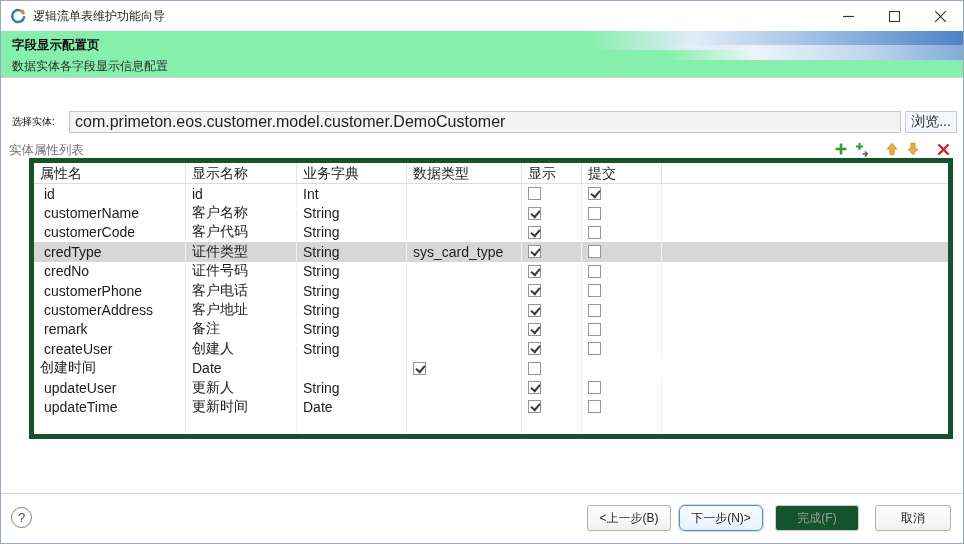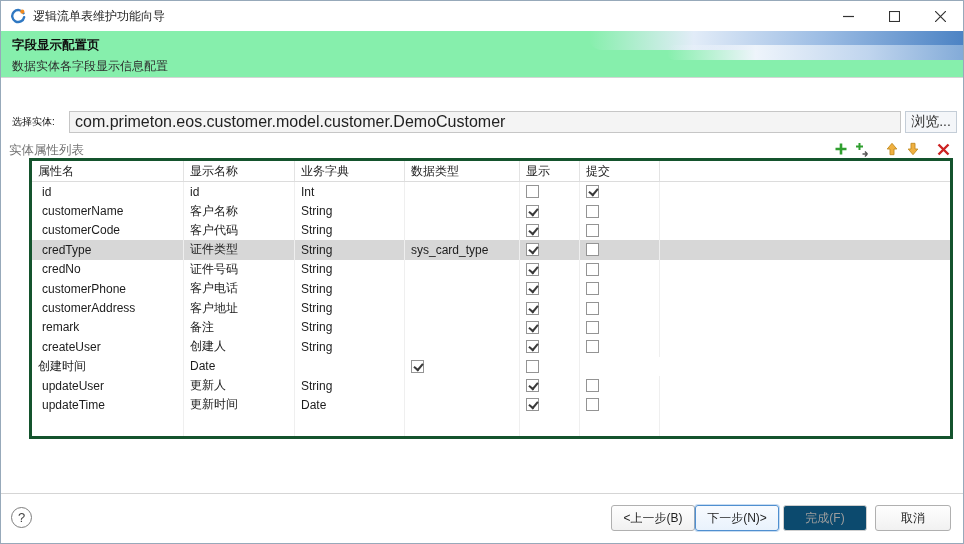--- a/index.html
+++ b/index.html
@@ -30,22 +30,22 @@
   .browse-btn { position: absolute; right: 6px; top: 110px; width: 52px; height: 22px; font-size: 14px; color: #333;
                 background: #f4f6f9; border: 1px solid #c4cdd7; display: flex; align-items: center; justify-content: center; }
 
   
   .list-label { position: absolute; left: 8px; top: 141px; font-size: 12.5px; color: #737373; }
   .list-toolbar { position: absolute; right: 11px; top: 139px; display: flex; align-items: center; gap: 3px; }
   .tool { width: 18px; height: 18px; display: flex; align-items: center; justify-content: center; cursor: default; }
   .tool.gap { margin-left: 9px; }
 
   
-  .ptable { position: absolute; left: 28px; top: 157px; width: 924px; height: 281px; border: 3px solid #14532d;
-            background: #fff; font-size: 12px; color: #1c1c1c; display: flex; flex-direction: column; }
+  .ptable { position: absolute; left: 28px; top: 157px; width: 924px; height: 281px; border: 5px solid #14532d;
+            background: #fff; font-size: 14px; color: #1c1c1c; display: flex; flex-direction: column; }
   .grid-cols { display: grid; grid-template-columns: 152px 111px 110px 115px 60px 80px 1fr; }
   .thead { flex: 0 0 21px; border-bottom: 1px solid #dcdcdc; }
   .thcell { line-height: 20px; padding-left: 6px; border-right: 1px solid #e3e3e3; color: #222; overflow: hidden; white-space: nowrap; }
   .thcell.last { border-right: none; }
   .tbody { flex: 1 1 auto; display: flex; flex-direction: column; overflow: hidden; }
   .trow { flex: 0 0 19.4px; }
   .trow.selected { background: #d7d7d7; }
   .tcell { height: 100%; display: flex; align-items: center; padding-left: 6px; border-right: 1px solid #efefef;
            overflow: hidden; white-space: nowrap; }
   .tcell.c0 { padding-left: 10px; }
@@ -53,27 +53,27 @@
   .fillrow { flex: 1 1 auto; }
   .checkbox { width: 13px; height: 13px; flex: 0 0 13px; border: 1px solid #949494; background: #fff; position: relative; }
   .checkbox.checked::after { content: ''; position: absolute; left: 2px; top: 2px; width: 7px; height: 4px;
            border-left: 2px solid #3a3a3a; border-bottom: 2px solid #3a3a3a; transform: rotate(-50deg); }
 
   
   .footer-sep { position: absolute; left: 0; right: 0; top: 492px; border-top: 1px solid #d5d5d5; }
   .help-btn { position: absolute; left: 10px; top: 506px; width: 21px; height: 21px; border: 1px solid #7d7d7d;
               border-radius: 50%; display: flex; align-items: center; justify-content: center;
               font-size: 13px; color: #444; }
-  .btnrow { position: absolute; right: 12px; top: 504px; display: flex; gap: 0; }
+  .btnrow { position: absolute; right: 12px; top: 504px; display: flex; gap: 8px; }
   .btn { height: 26px; font-size: 12px; color: #1f1f1f; background: linear-gradient(#fefefe, #f1f1f1);
          border: 1px solid #b0b0b0; border-radius: 3px; display: flex; align-items: center; justify-content: center; }
   .btn.back { width: 84px; }
   .btn.next { width: 84px; border-color: #4f8fd0; background: linear-gradient(#f8fbff, #e9f2fc);
-              box-shadow: 0 0 0 1px rgba(96,156,214,.35); }
-  .btn.finish { width: 84px; margin-left: 4px; color: #9d9d9d; background: #0c4a6e; border-color: #cfcfcf; }
+              box-shadow: 0 0 0 1px rgba(96,156,214,.35); border-radius: 6px; }
+  .btn.finish { width: 84px; margin-left: 4px; color: #9d9d9d; background: #14532d; border-color: #cfcfcf; }
   .btn.cancel { width: 76px; margin-left: 8px; }
 </style>
 </head>
 <body>
 
 <div class="window">
 
   <div class="titlebar">
     <span class="app-icon">
       <svg width="16" height="16" viewBox="0 0 16 16">

